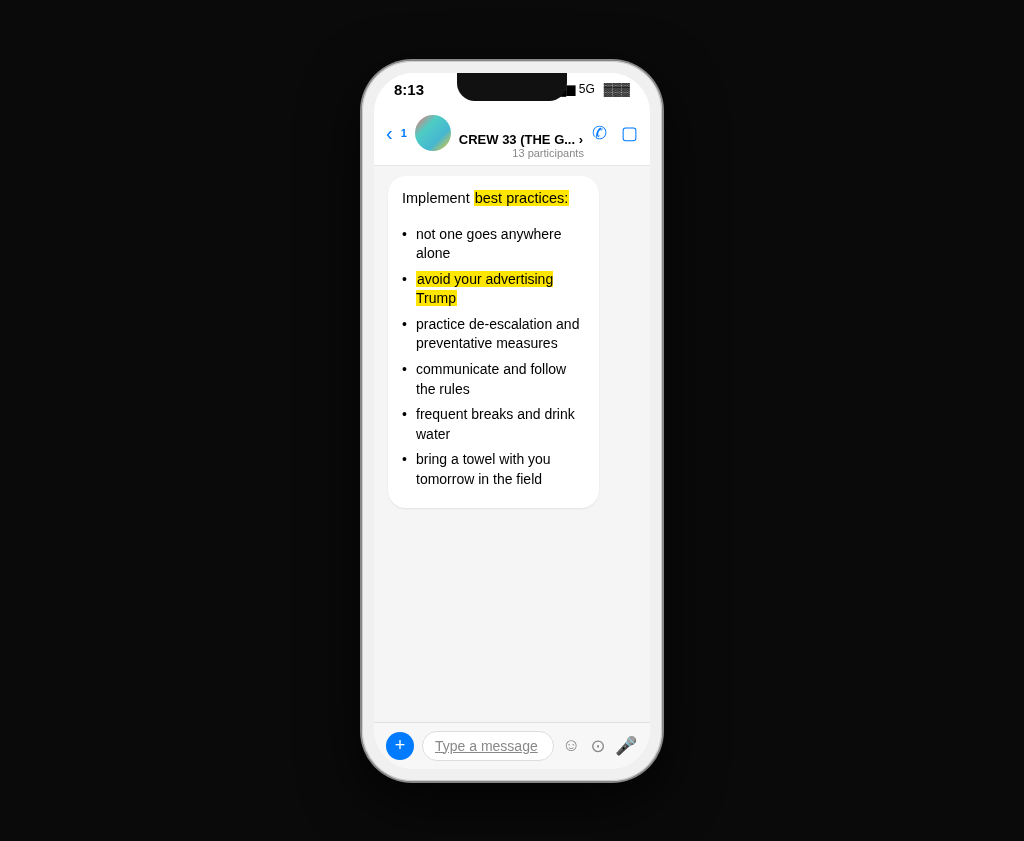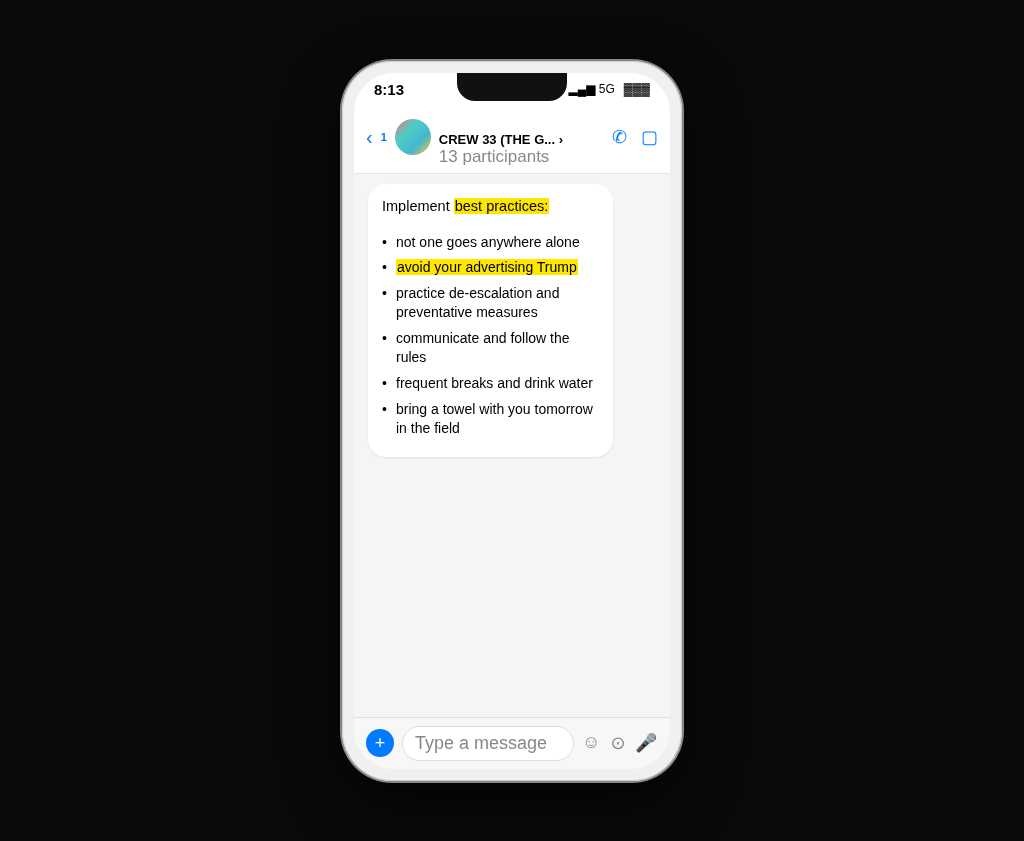--- a/index.html
+++ b/index.html
@@ -9,21 +9,21 @@
       height: 841px;
       background: #0a0a0a;
       display: flex;
       align-items: center;
       justify-content: center;
       font-family: -apple-system, 'Helvetica Neue', Arial, sans-serif;
       overflow: hidden;
     }
 
     .phone-outer {
-      width: 340px;
+      width: 300px;
       height: 720px;
       background: #f0f0f0;
       border-radius: 50px;
       padding: 12px;
       box-shadow:
         0 0 0 2px #888,
         0 20px 60px rgba(0,0,0,0.8),
         inset 0 0 0 1px #ccc;
       position: relative;
     }
@@ -111,22 +111,23 @@
     }
 
     .header-name {
       font-size: 13px;
       font-weight: 600;
       color: #000;
       margin-top: 24px;
     }
 
     .header-sub {
-      font-size: 17px;
+      font-size: 11px;
       color: #888;
+      text-align: right;
     }
 
     .header-actions {
       display: flex;
       gap: 14px;
       color: #007AFF;
     }
 
     .header-actions span {
       font-size: 18px;
@@ -208,23 +209,24 @@
       cursor: pointer;
       flex-shrink: 0;
     }
 
     .message-input {
       flex: 1;
       background: #fff;
       border: 1px solid #ddd;
       border-radius: 20px;
       padding: 6px 12px;
-      font-size: 18px;
+      font-size: 14px;
       color: #888;
       cursor: text;
+      text-decoration: underline;
     }
 
     .input-icons {
       display: flex;
       gap: 10px;
       color: #888;
       font-size: 18px;
     }
 
     .input-icons span {

